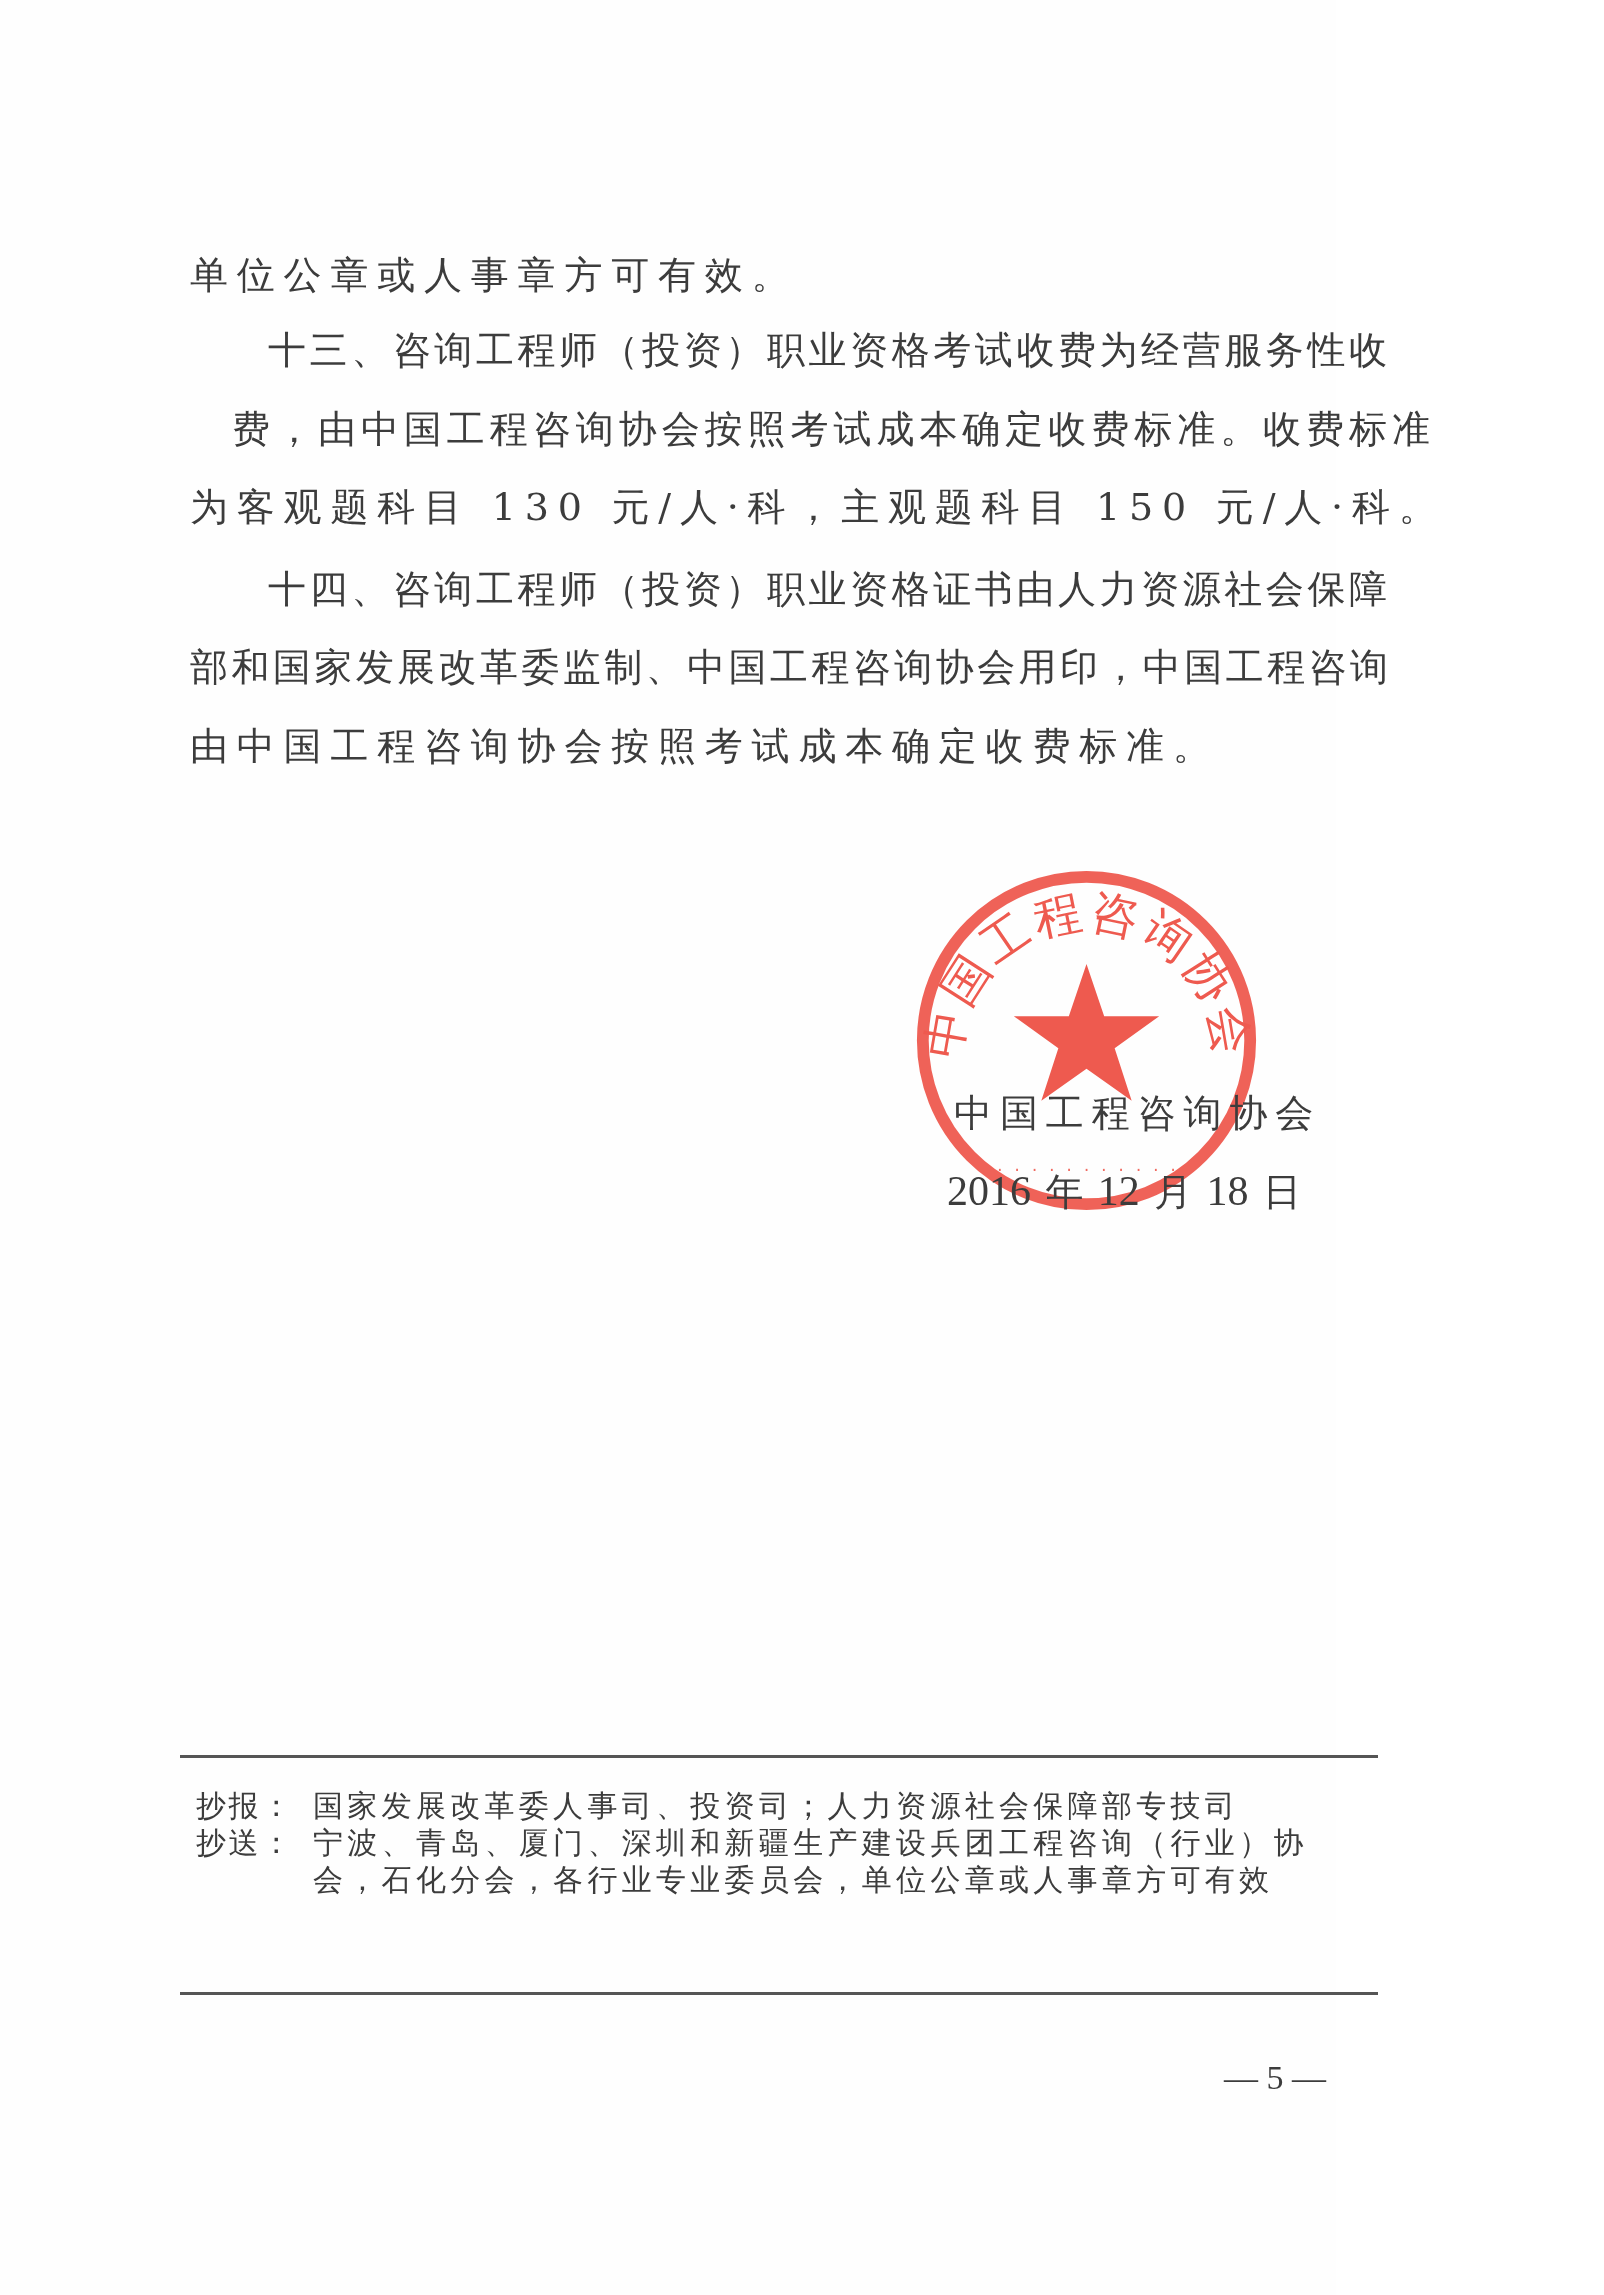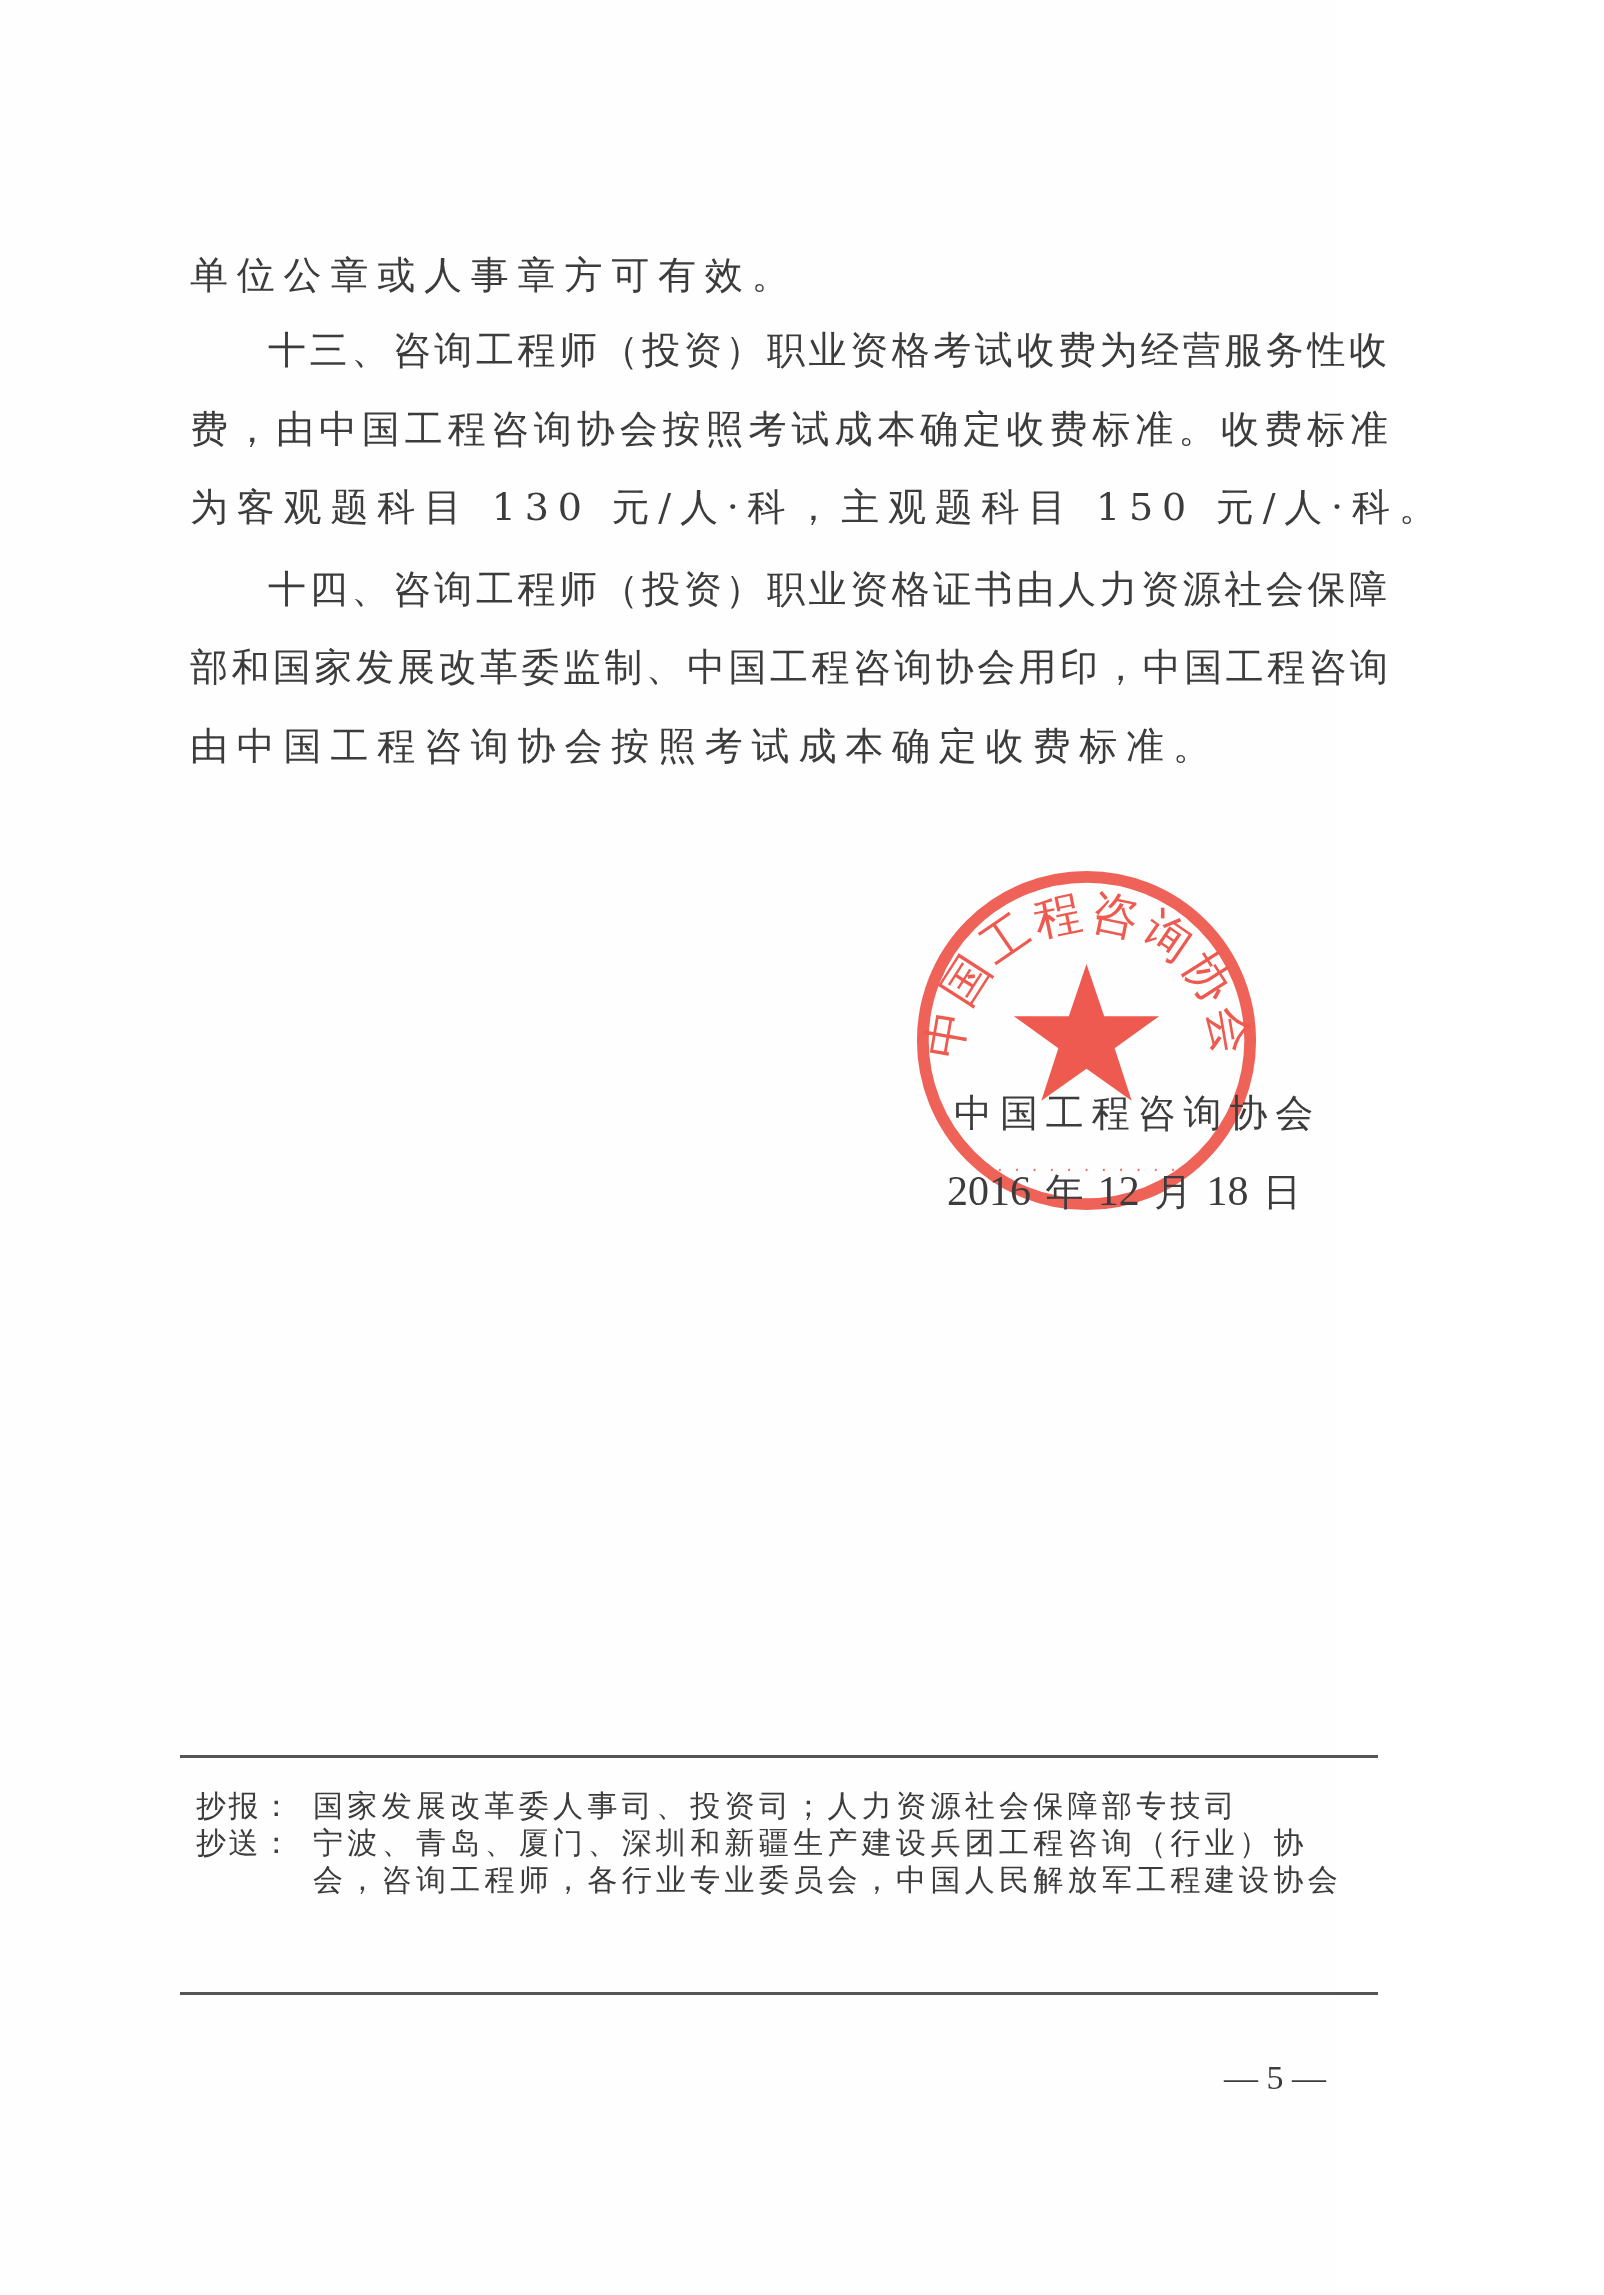--- a/index.html
+++ b/index.html
@@ -108,21 +108,21 @@
       white-space: nowrap;
     }
   </style>
 </head>
 <body>
 
 <div class="page">
 
   <div class="line" style="top:249px;">单位公章或人事章方可有效。</div>
   <div class="line justify indent" style="top:324px;">十三、咨询工程师（投资）职业资格考试收费为经营服务性收</div>
-  <div class="line justify" style="top:403px;">费，由中国工程咨询协会按照考试成本确定收费标准。收费标准</div>
+  <div class="line justify" style="top:403px;margin-left:42px;">费，由中国工程咨询协会按照考试成本确定收费标准。收费标准</div>
   <div class="line" style="top:481px;">为客观题科目 130 元/人·科，主观题科目 150 元/人·科。</div>
   <div class="line justify indent" style="top:563px;">十四、咨询工程师（投资）职业资格证书由人力资源社会保障</div>
   <div class="line justify" style="top:641px;">部和国家发展改革委监制、中国工程咨询协会用印，中国工程咨询</div>
   <div class="line" style="top:720px;">由中国工程咨询协会按照考试成本确定收费标准。</div>
 
   <div class="stamp">
     <svg width="347" height="347" viewBox="0 0 530 530">
       <defs>
         <path id="sealArc" d="M 95 380 A 195 195 0 1 1 440 380"></path>
       </defs>
@@ -146,21 +146,21 @@
     <div class="cc-row">
       <div class="cc-label">抄报：</div>
       <div class="cc-text">
         <span>国家发展改革委人事司、投资司；人力资源社会保障部专技司</span>
       </div>
     </div>
     <div class="cc-row">
       <div class="cc-label">抄送：</div>
       <div class="cc-text">
         <span>宁波、青岛、厦门、深圳和新疆生产建设兵团工程咨询（行业）协</span>
-        <span>会，咨询工程师，各行业专业委员会，中国人民解放军工程建设协会</span>
+        <span>会，石化分会，各行业专业委员会，单位公章或人事章方可有效</span>
       </div>
     </div>
   </div>
 
   <div class="rule" style="top:1992px;"></div>
 
   <div class="page-number">— 5 —</div>
 </div>
 
 

